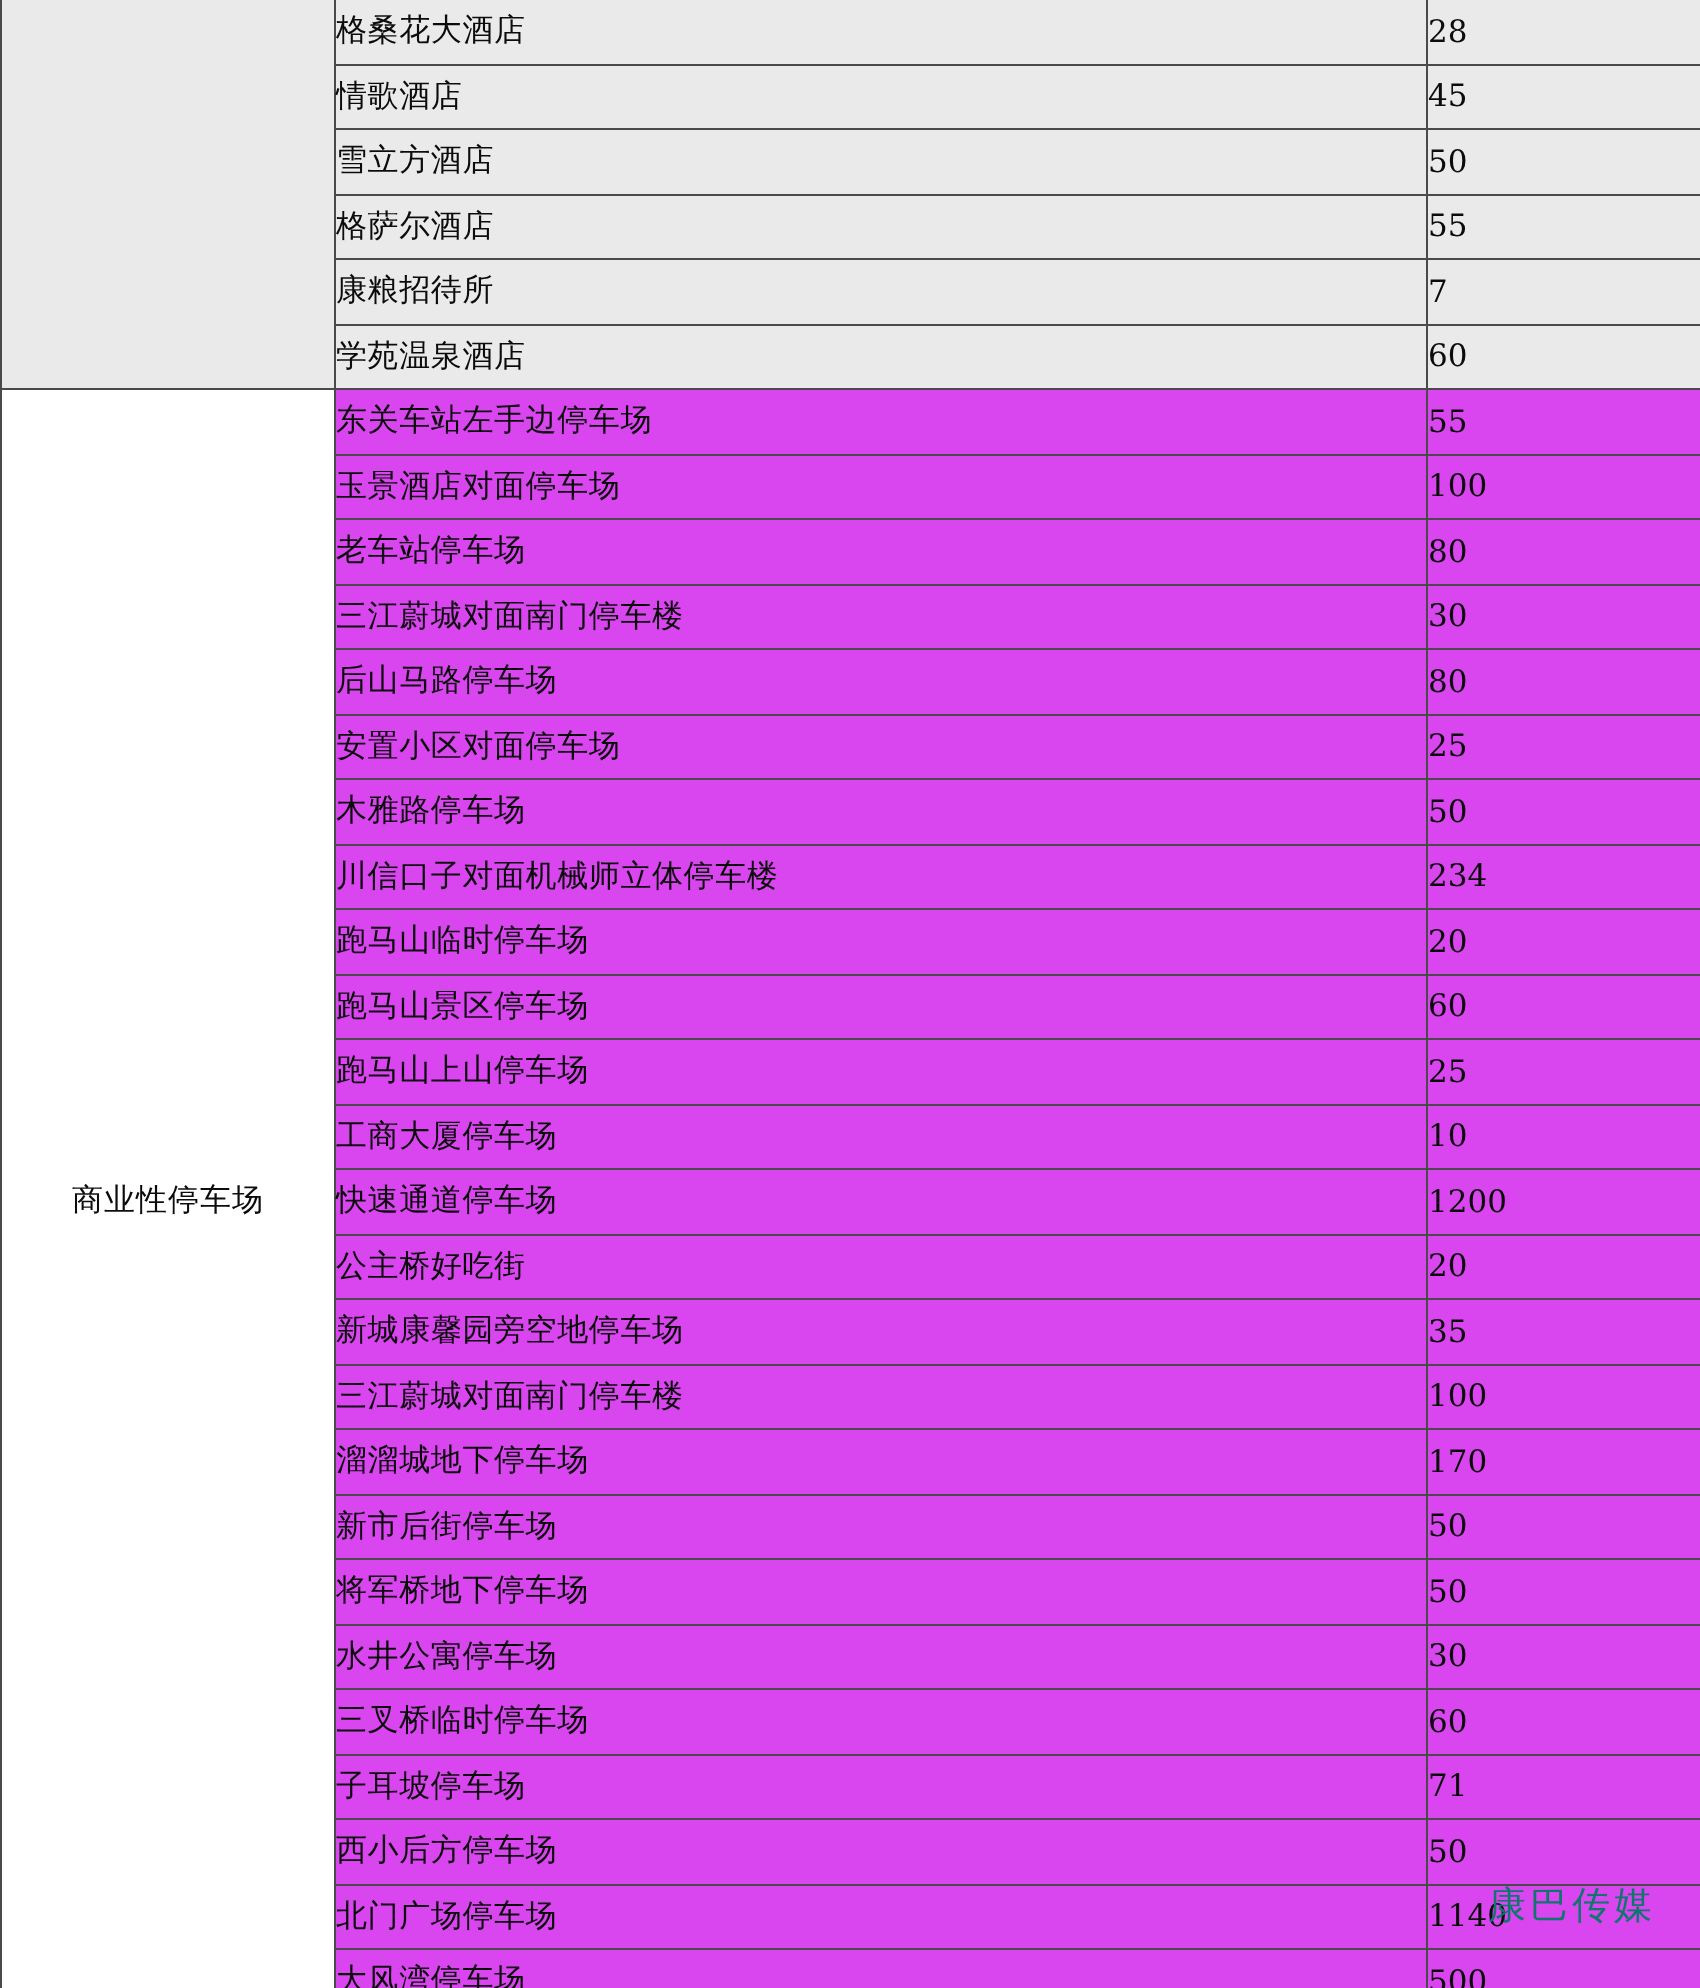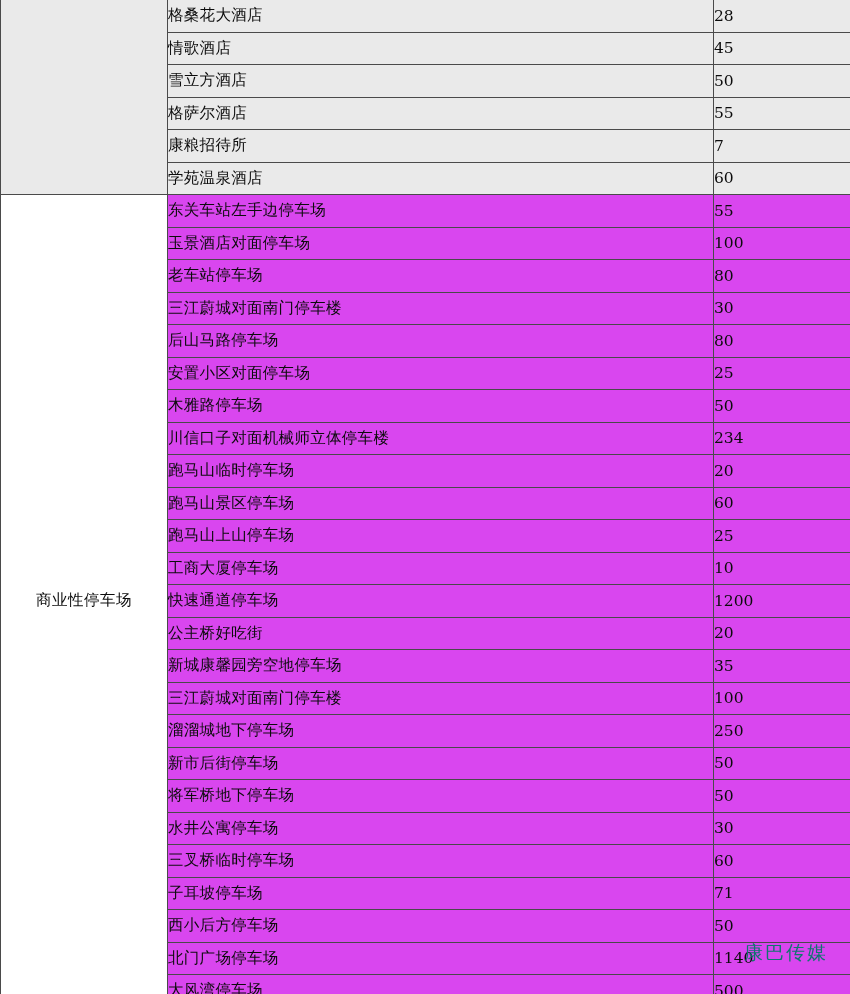--- a/index.html
+++ b/index.html
@@ -189,21 +189,21 @@
         <tr class="plain">
           <td class="name-cell">新城康馨园旁空地停车场</td>
           <td class="count-cell">35</td>
         </tr>
         <tr class="plain">
           <td class="name-cell">三江蔚城对面南门停车楼</td>
           <td class="count-cell">100</td>
         </tr>
         <tr class="plain">
           <td class="name-cell">溜溜城地下停车场</td>
-          <td class="count-cell">250</td>
+          <td class="count-cell">170</td>
         </tr>
         <tr class="plain">
           <td class="name-cell">新市后街停车场</td>
           <td class="count-cell">50</td>
         </tr>
         <tr class="plain">
           <td class="name-cell">将军桥地下停车场</td>
           <td class="count-cell">50</td>
         </tr>
         <tr class="plain">

